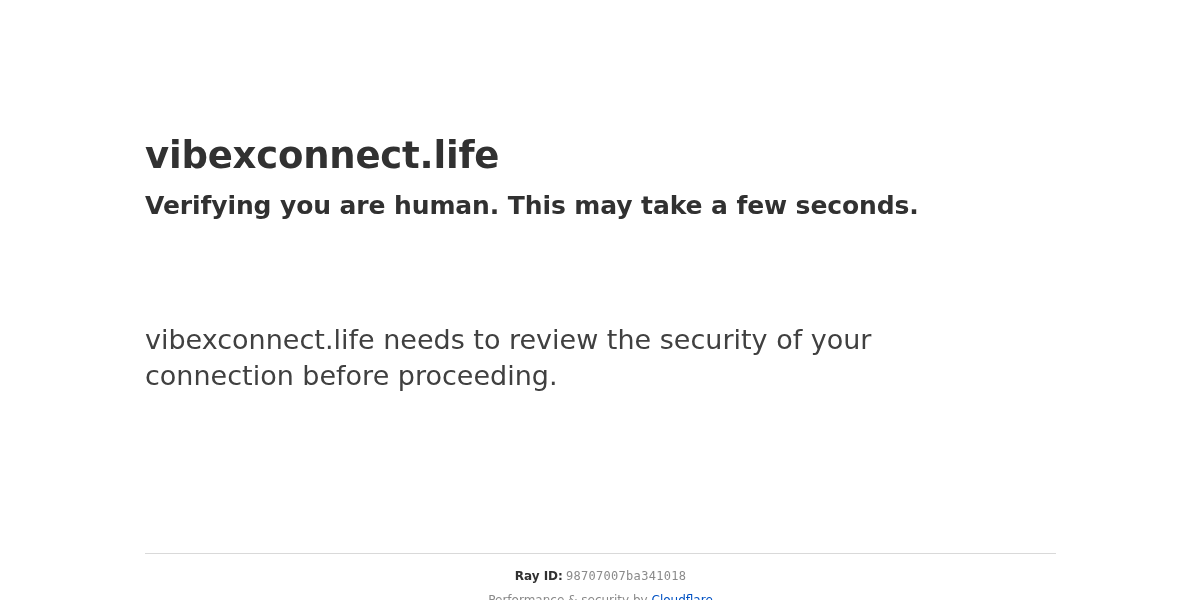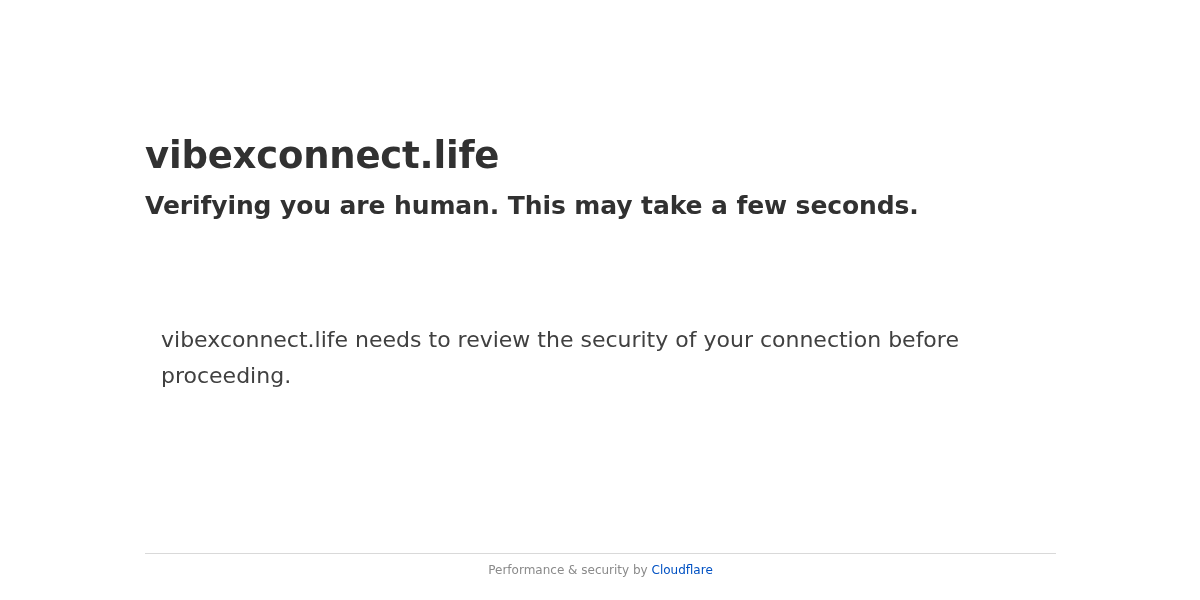--- a/index.html
+++ b/index.html
@@ -65,23 +65,23 @@
     left: 0;
     width: 300px;
     height: 70px;
   }
 
   .explain-text {
     margin: 0;
     padding: 0;
     position: absolute;
     top: 322px;
-    left: 16px;
+    left: 0;
     width: 800px;
-    font-size: 22px;
+    font-size: 27px;
     font-weight: 400;
     line-height: 36px;
     color: #404040;
   }
 
   
   .footer-divider {
     position: absolute;
     left: 145px;
     top: 553px;
@@ -154,20 +154,23 @@
     <div class="challenge-widget"></div>
 
     <p class="explain-text">vibexconnect.life needs to review the security of your connection before proceeding.</p>
 
   </div>
 
   <hr class="footer-divider">
 
   <div class="footer">
 
+    <div class="ray-id-row">
+      <span class="ray-id-label">Ray ID:</span><span class="ray-id-value">98707007ba341018</span>
+    </div>
 
     <div class="attribution-row">
       <span>Performance &amp; security by </span><span class="attribution-link">Cloudflare</span>
     </div>
 
   </div>
 
 </div>
 
 </body></html>

